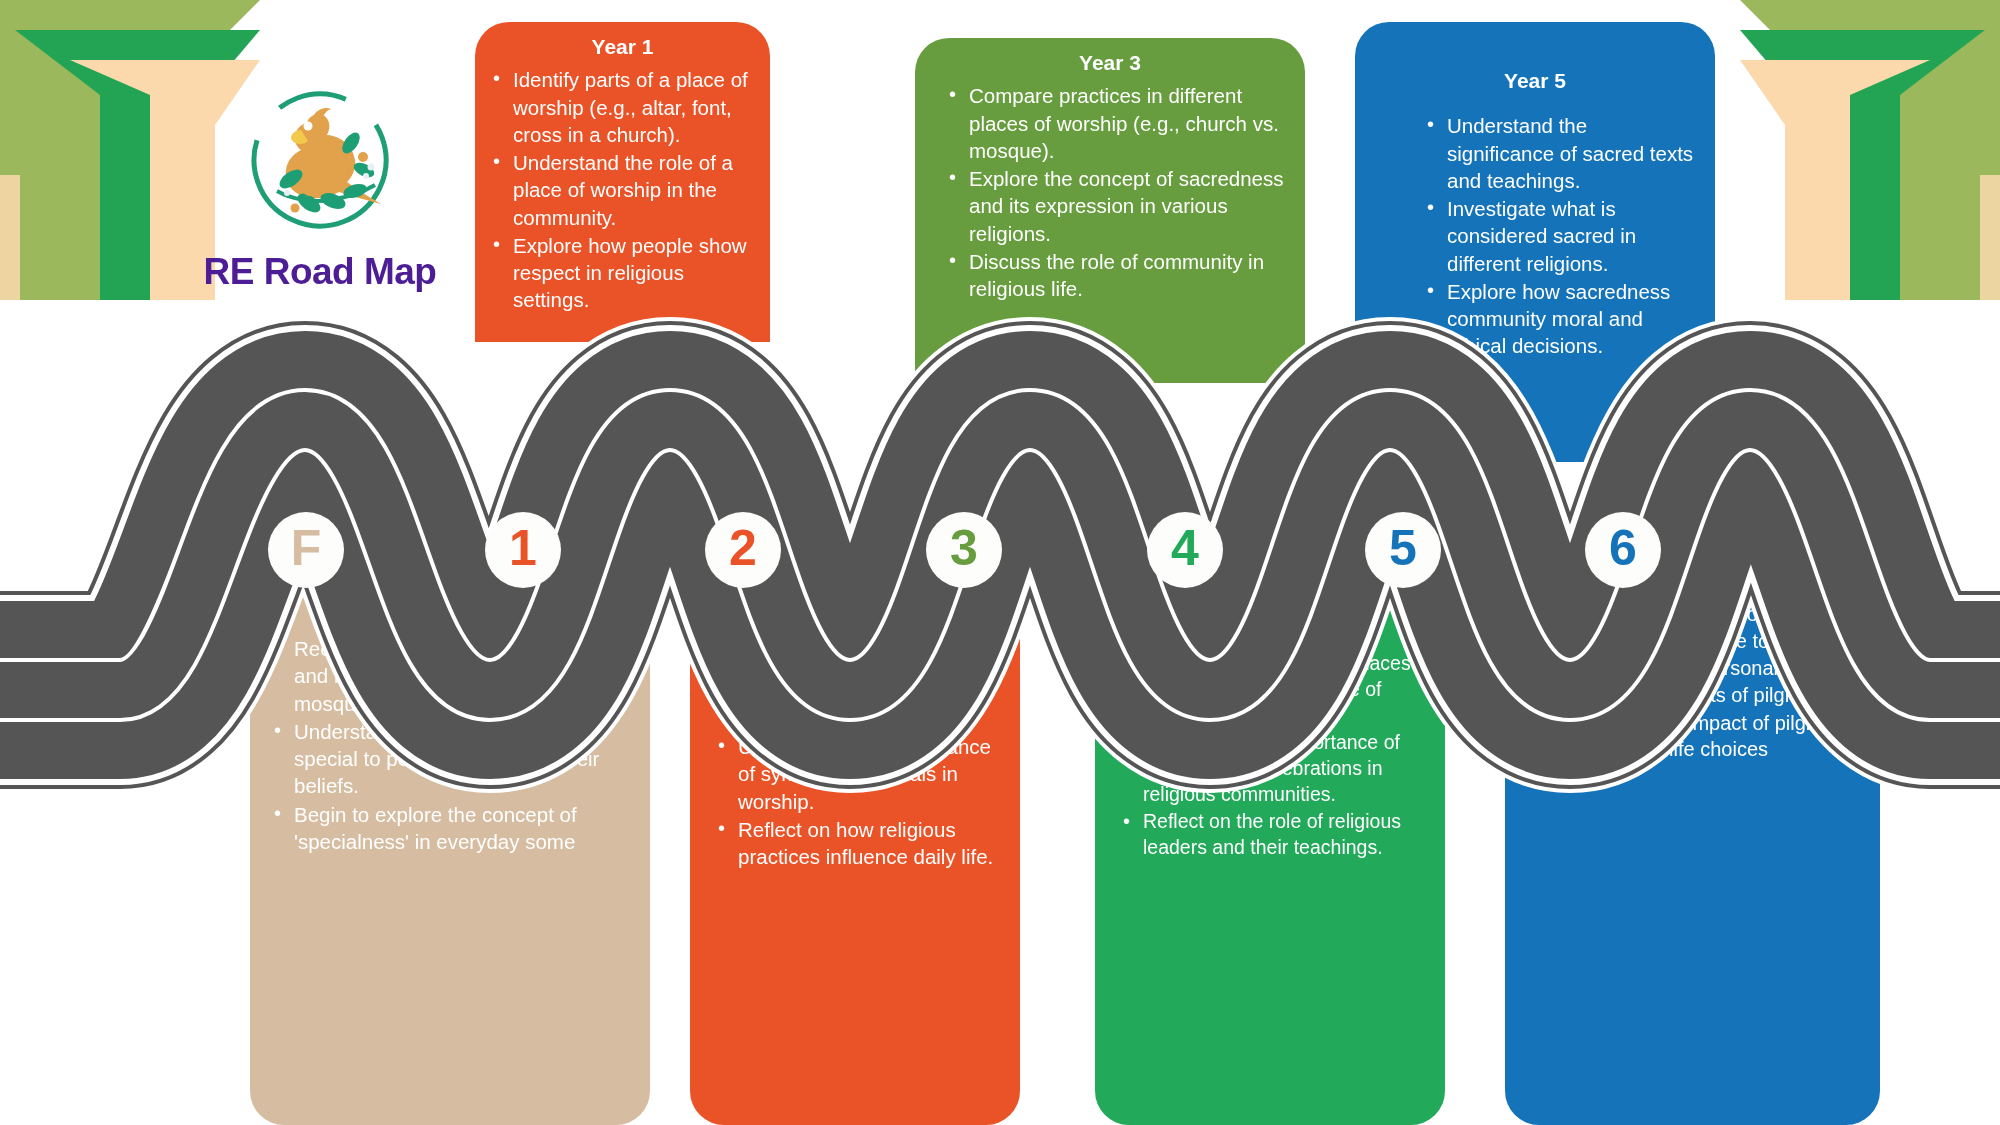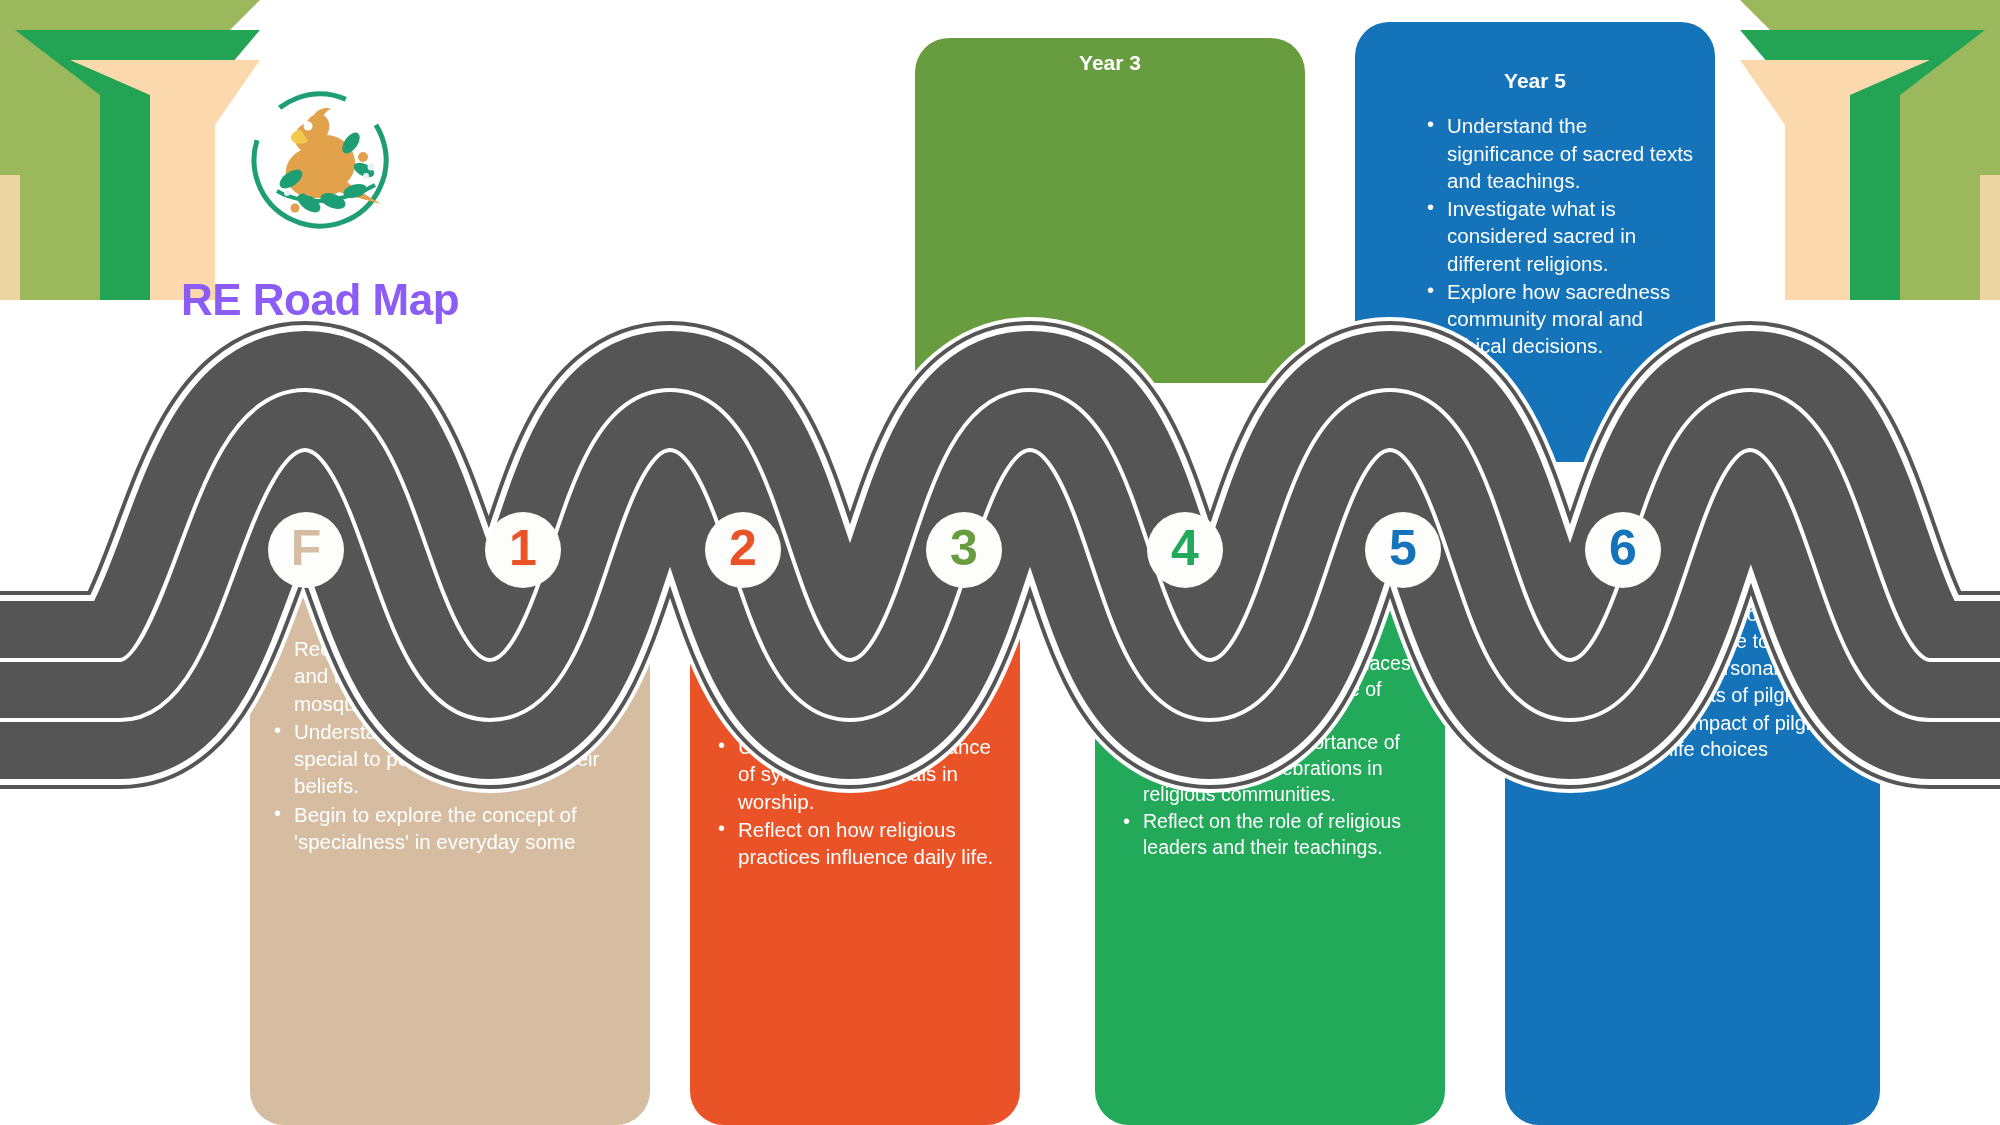--- a/index.html
+++ b/index.html
@@ -21,22 +21,22 @@
   .corner-deco.left  { left: -40px; }
   .corner-deco.right { right: -40px; transform: scaleX(-1); }
 
   
   #brand {
     position: absolute; left: 110px; top: 75px;
     width: 420px; text-align: center;
   }
   #logo-wrap { width: 170px; height: 170px; margin: 0 auto; }
   #brand-title {
-    margin-top: 30px;
-    font-size: 44px; font-weight: bold; color: #8b5cf6;
+    margin-top: 6px;
+    font-size: 37px; font-weight: bold; color: #4c1d95;
     letter-spacing: -0.5px;
   }
 
   
   .card {
     position: absolute;
     color: #ffffff;
     padding: 0;
   }
   .card .card-title {
@@ -170,23 +170,36 @@
         <g fill="#E7EEF4">
           <circle cx="136" cy="92" r="3.5"></circle>
           <circle cx="131" cy="101" r="3"></circle>
           <circle cx="52" cy="118" r="3"></circle>
         </g>
       </svg>
     </div>
     <div id="brand-title">RE Road Map</div>
   </div>
 
+  <div class="card top" id="card-y1">
+    <div class="card-title">Year 1</div>
+    <ul>
+      <li>Identify parts of a place of worship (e.g., altar, font, cross in a church).</li>
+      <li>Understand the role of a place of worship in the community.</li>
+      <li>Explore how people show respect in religious settings.</li>
+    </ul>
+  </div>
 
   <div class="card top" id="card-y3">
     <div class="card-title">Year 3</div>
+    <ul>
+      <li>Compare practices in different places of worship (e.g., church vs. mosque).</li>
+      <li>Explore the concept of sacredness and its expression in various religions.</li>
+      <li>Discuss the role of community in religious life.</li>
+    </ul>
   </div>
 
   <div class="card top" id="card-y5">
     <div class="card-title">Year 5</div>
     <ul>
       <li>Understand the significance of sacred texts and teachings.</li>
       <li>Investigate what is considered sacred in different religions.</li>
       <li>Explore how sacredness community moral and ethical decisions.</li>
     <li class="empty-bullet"></li>
       </ul>

